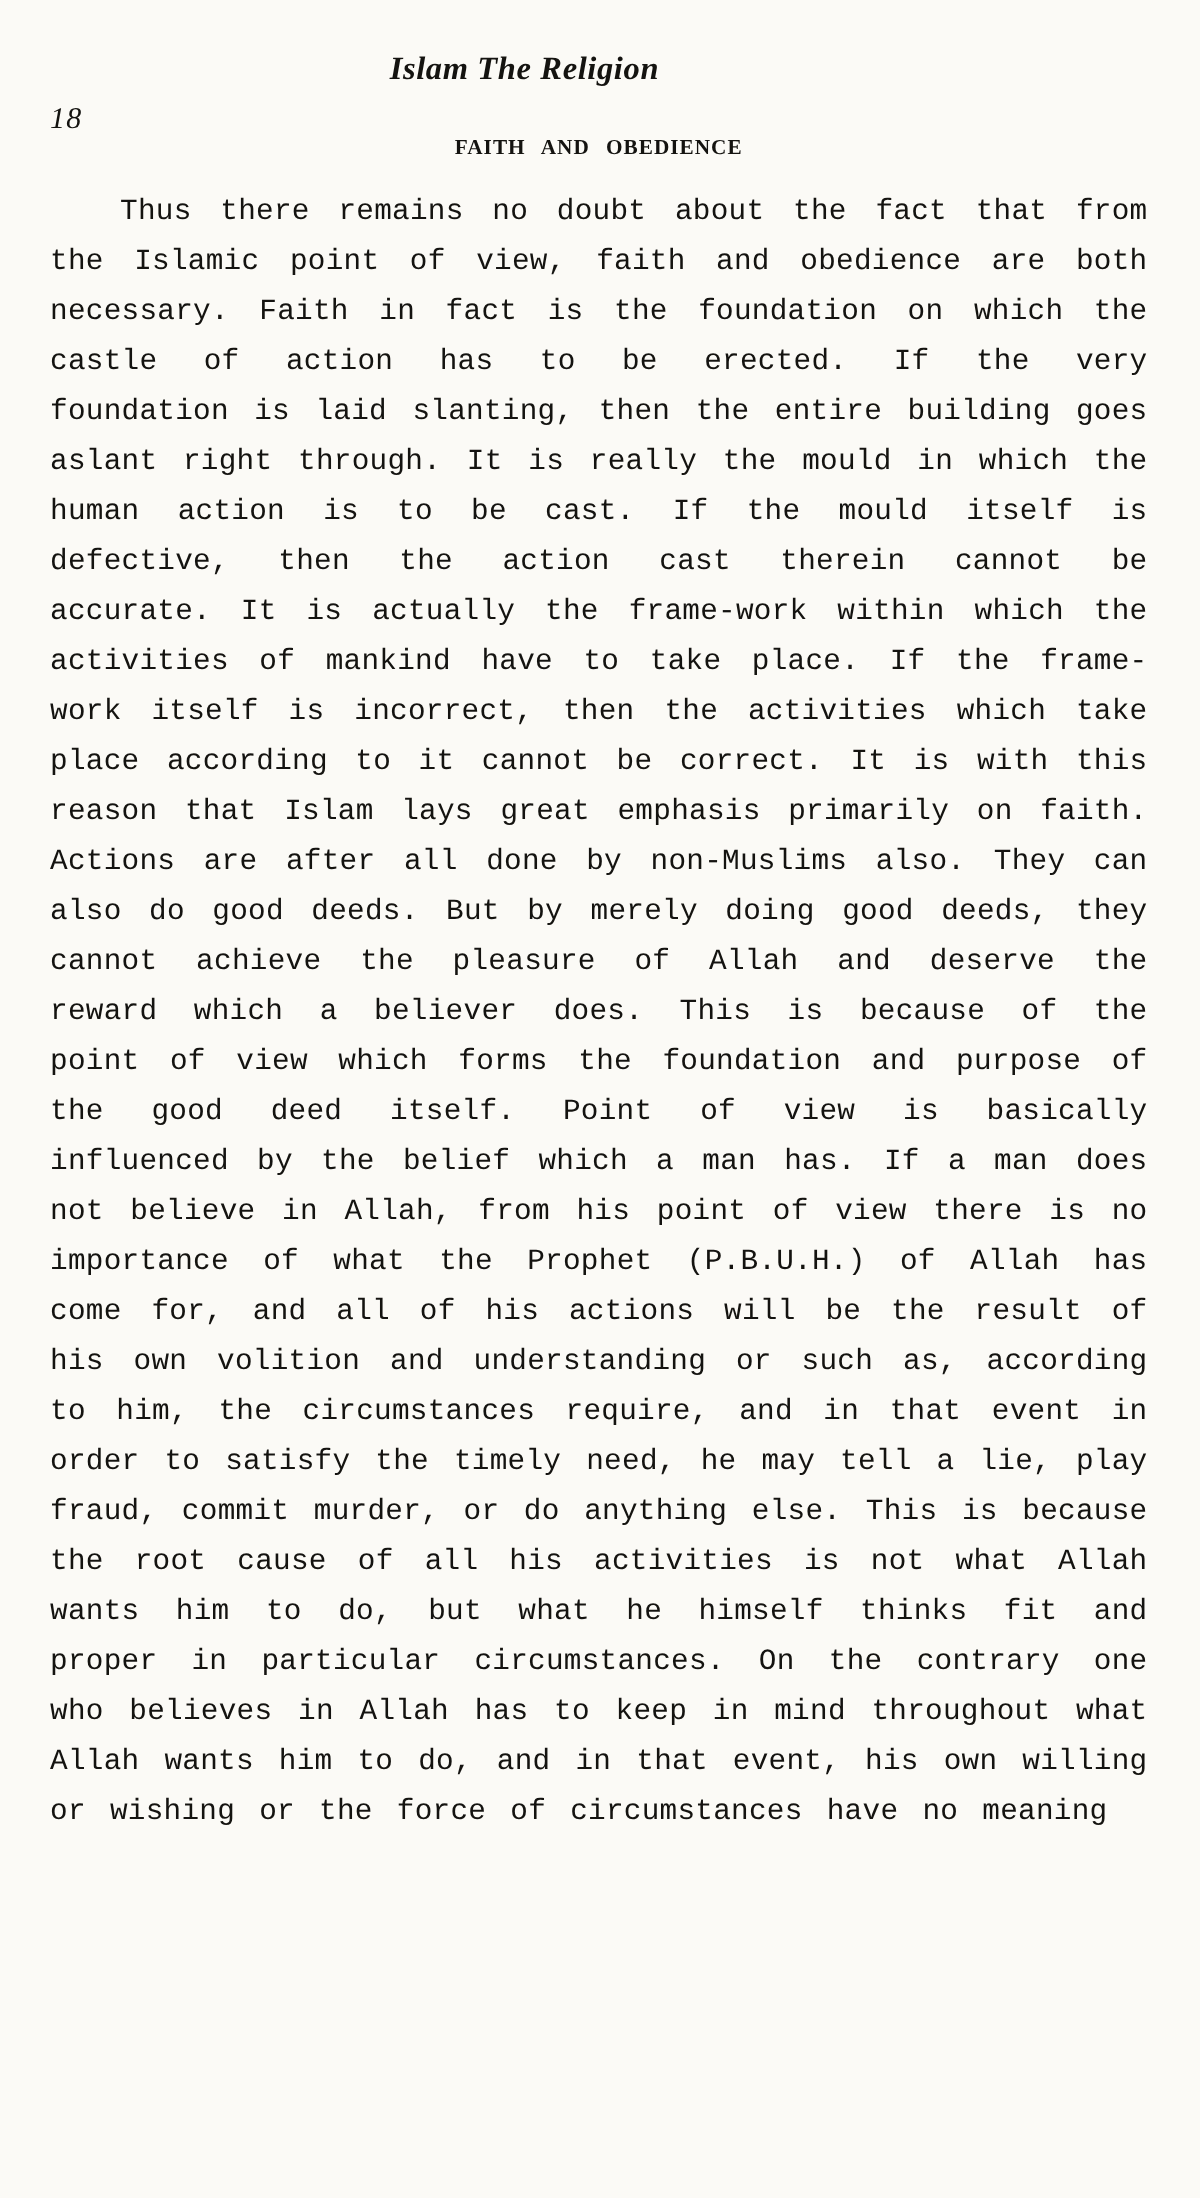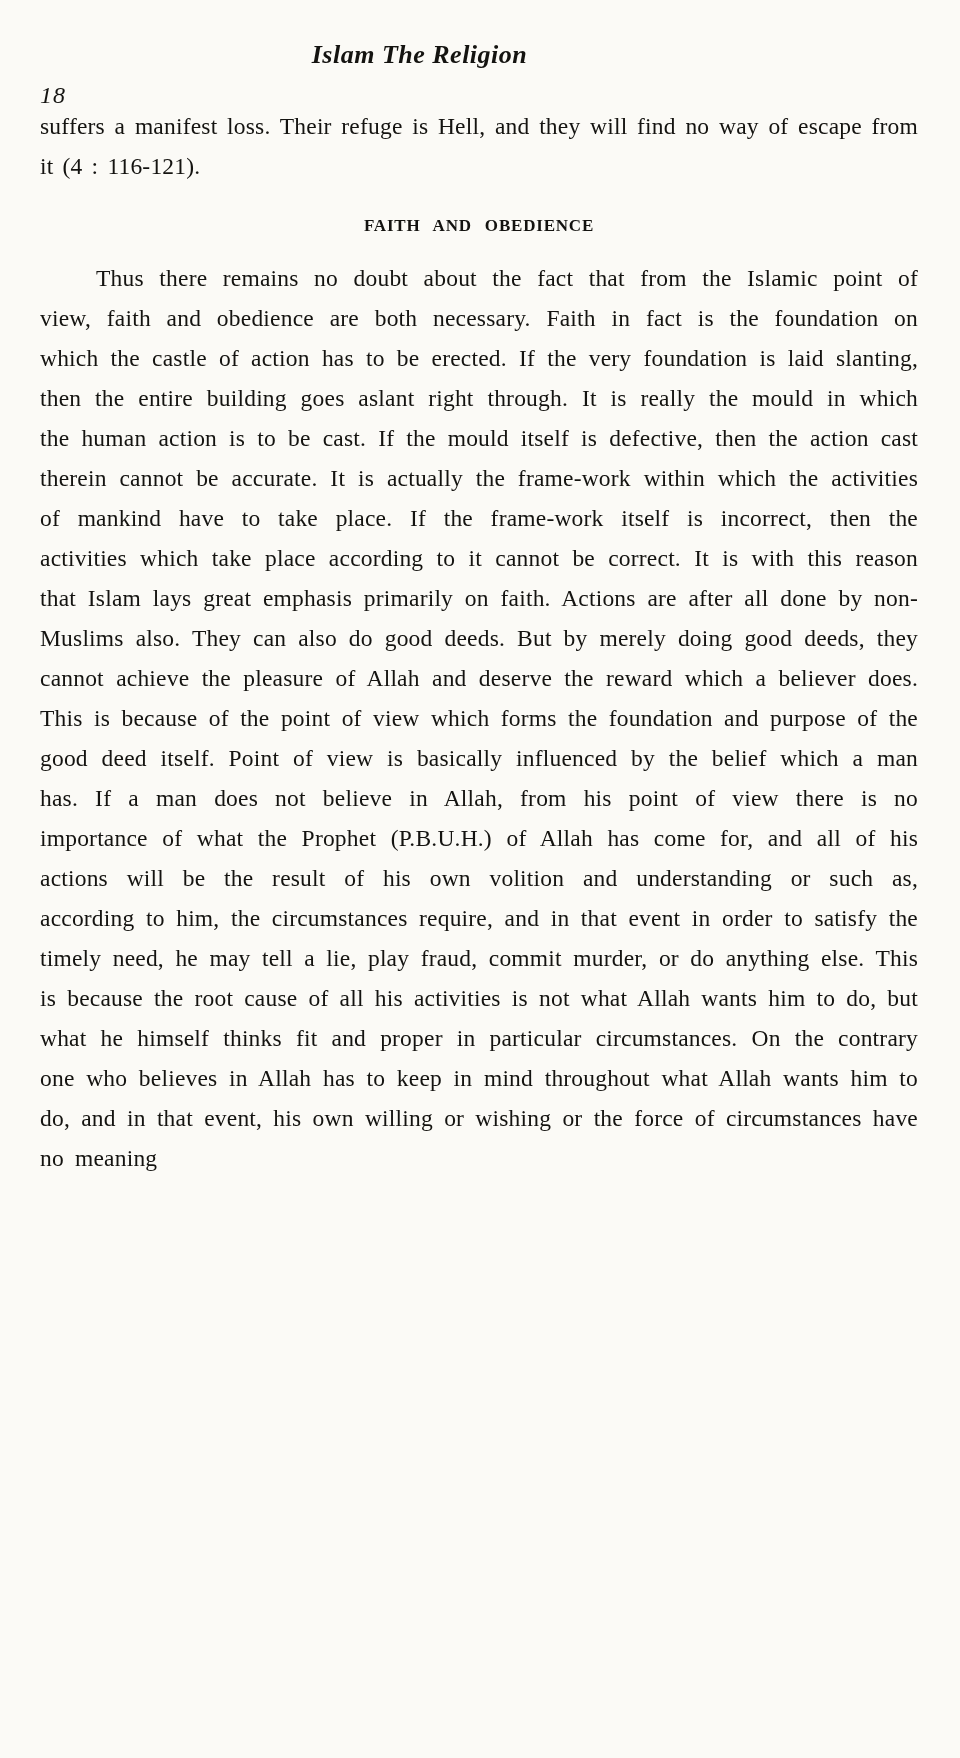--- a/index.html
+++ b/index.html
@@ -60,31 +60,31 @@
     margin: 30px 0 22px 0;
     text-align: center;
     font-size: 17px;
     font-weight: bold;
     letter-spacing: 0.8px;
     word-spacing: 8px;
   }
   .para.main {
     text-indent: 56px;
     word-spacing: 5px;
+    font-family: Liberation Mono, monospace;
   }
 </style>
 </head>
 <body>
 
 <div class="page">
 
   <header class="page-header">
     <span class="page-number">18</span>
     <span class="running-title">Islam The Religion</span>
   </header>
 
-  <p class="para continuation">suffers a manifest loss.  Their refuge is Hell,  and they will find no way of escape from it (4 : 116-121).</p>
 
   <h2 class="section-heading">FAITH AND OBEDIENCE</h2>
 
   <p class="para main">Thus there remains no doubt about the  fact that from the Islamic point  of  view,  faith  and  obedience are  both necessary.  Faith in fact is  the  foundation  on  which  the castle of action has to be erected.   If  the  very foundation is laid slanting, then the entire building  goes  aslant  right through.   It  is  really  the  mould  in   which  the  human action is to be cast.   If  the mould  itself is defective, then the action cast therein  cannot  be accurate.   It  is actually the  frame-work  within  which  the  activities  of  mankind have to take place.   If  the  frame-work  itself  is incorrect, then the activities which take place  according to it cannot be correct.   It is  with  this  reason  that  Islam  lays great emphasis   primarily   on  faith.   Actions  are   after  all done  by  non-Muslims  also.   They  can   also   do   good deeds.   But  by  merely doing  good  deeds, they  cannot achieve  the  pleasure  of  Allah  and   deserve  the reward which   a    believer    does.    This   is   because    of    the point   of   view  which  forms  the foundation  and  purpose of  the   good   deed   itself.   Point   of   view   is   basically influenced by  the  belief  which a man has.   If a man does not believe  in  Allah,  from  his  point  of view there is no importance of  what  the Prophet  (P.B.U.H.)  of  Allah  has come for,  and  all  of  his actions   will be the result of his own  volition  and  understanding  or  such  as,   according to  him,  the  circumstances  require,  and  in  that  event in order to satisfy  the  timely  need,   he  may  tell a lie, play fraud, commit murder, or do anything else.  This is because the root cause of all his activities is not  what  Allah  wants him  to  do,  but  what  he  himself  thinks  fit and proper in particular circumstances. On the contrary one who believes in  Allah  has  to  keep  in  mind  throughout  what  Allah wants  him  to  do, and  in  that  event,  his  own   willing or wishing or  the  force of  circumstances  have no meaning</p>
 
 </div>
 
 </body></html>

